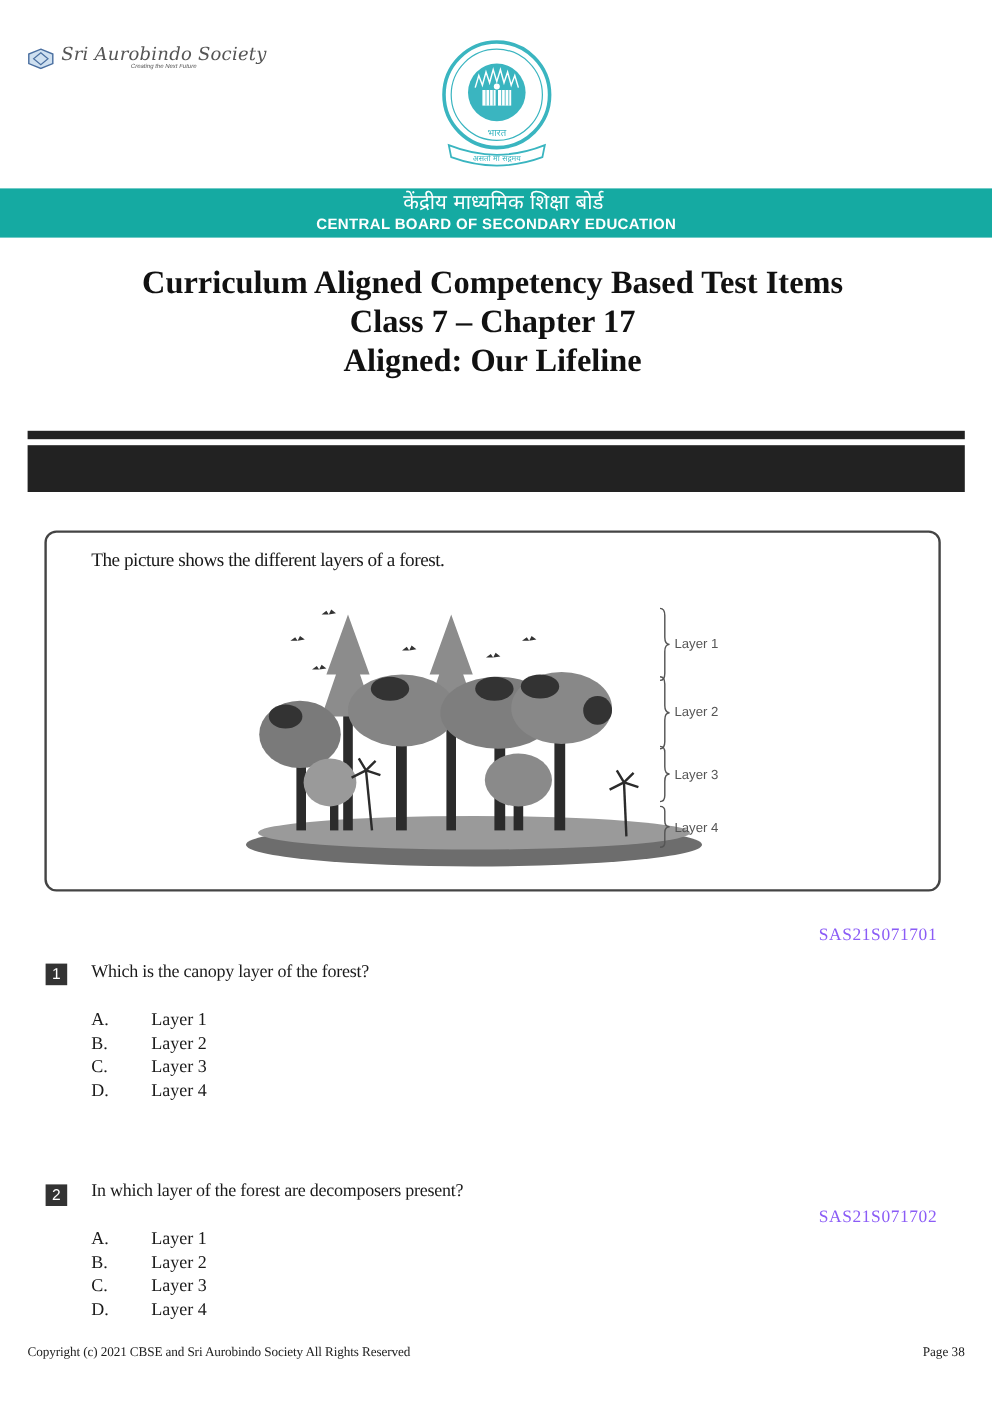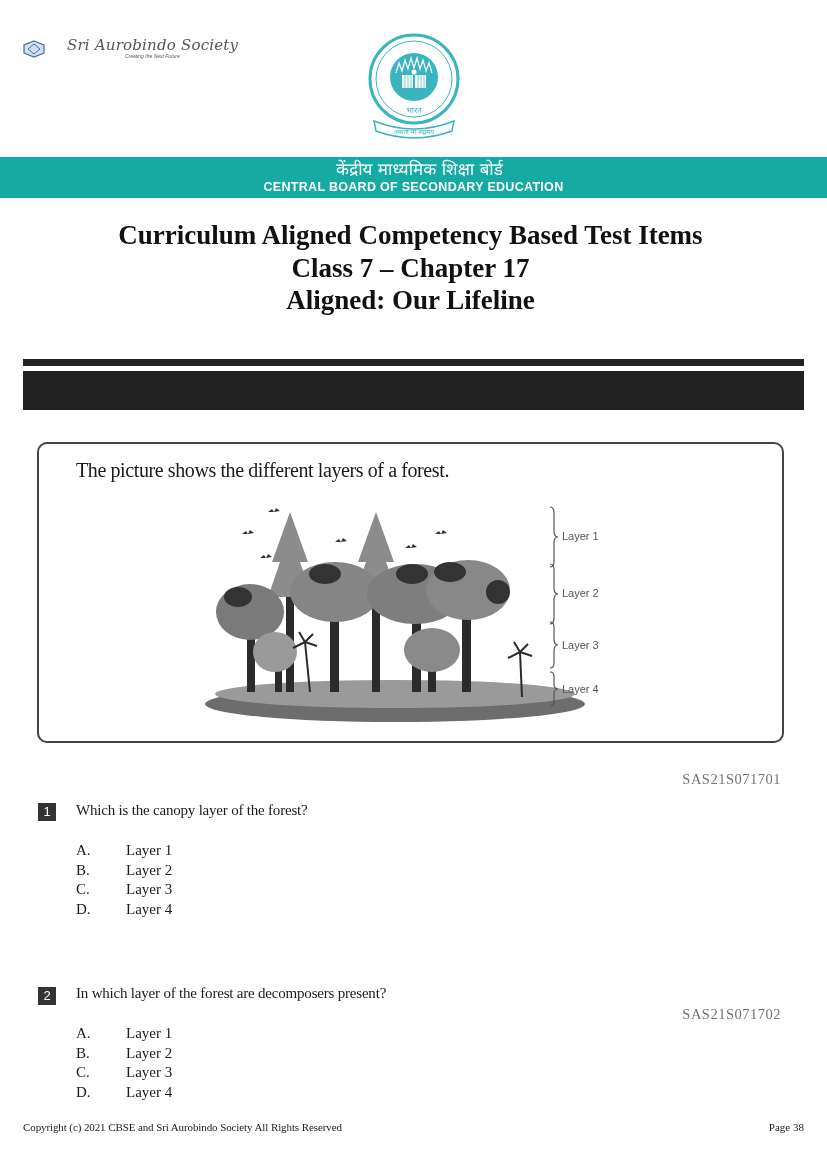--- a/index.html
+++ b/index.html
@@ -1,41 +1,41 @@
 <!DOCTYPE html>
 <html><head>
 <meta charset="utf-8">
 <style>
   * { box-sizing: border-box; margin: 0; padding: 0; }
   html, body { width: 827px; height: 1169px; background: #ffffff; overflow: hidden; }
   body { position: relative; font-family: "DejaVu Serif", "Liberation Serif", serif; color: #1a1a1a; }
 
-  .sas-logo { position: absolute; left: 22px; top: 38px; display: flex; align-items: center; gap: 21px; }
+  .sas-logo { position: absolute; left: 22px; top: 38px; display: flex; align-items: center; gap: 5px; }
   .sas-logo .emblem { width: 24px; height: 18px; }
   .sas-logo .txt { display: flex; flex-direction: column; line-height: 1; }
   .sas-logo .name { font-family: "DejaVu Serif", serif; font-style: italic; font-size: 15px; color: #555; letter-spacing: 0.2px; }
   .sas-logo .tag { font-family: "Liberation Sans", sans-serif; font-style: italic; font-size: 5px; color: #555; margin-left: 58px; margin-top: 1px; }
 
   .cbse-seal { position: absolute; left: 364px; top: 33px; width: 100px; height: 112px; }
 
   .cbse-band { position: absolute; left: 0; top: 157px; width: 827px; height: 41px; background: #15aaa2; text-align: center; color: #fff; }
   .cbse-band .hindi { font-family: "DejaVu Sans", sans-serif; font-size: 17px; line-height: 22px; margin-top: 1px; padding-left: 12px; }
   .cbse-band .eng { font-family: "Liberation Sans", sans-serif; font-weight: bold; font-size: 12.5px; line-height: 14px; letter-spacing: 0.3px; }
 
   .title-block { position: absolute; left: 0; top: 219px; width: 821px; text-align: center; font-family: "Liberation Serif", serif; font-weight: bold; color: #111; }
   .title-block div { font-size: 27px; line-height: 32.5px; }
 
   .rule-thin { position: absolute; left: 23px; top: 359px; width: 781px; height: 7px; background: #222; }
   .rule-thick { position: absolute; left: 23px; top: 371px; width: 781px; height: 39px; background: #222; }
 
   .stimulus-box { position: absolute; left: 37px; top: 442px; width: 747px; height: 301px; border: 2px solid #444; border-radius: 10px; }
-  .stimulus-text { position: absolute; left: 76px; top: 459px; font-size: 20px; letter-spacing: -0.4px; font-family: "Liberation Serif", serif; }
+  .stimulus-text { position: absolute; left: 76px; top: 459px; font-size: 16px; letter-spacing: -0.4px; font-family: "Liberation Serif", serif; }
   .forest-figure { position: absolute; left: 200px; top: 482px; width: 420px; height: 255px; }
 
-  .item-code { position: absolute; right: 46px; font-family: "Liberation Serif", serif; font-size: 14.5px; color: #737373; letter-spacing: 0.5px; }
+  .item-code { position: absolute; right: 46px; font-family: "Liberation Serif", serif; font-size: 14.5px; color: #8b5cf6; letter-spacing: 0.5px; }
 
   .q-num { position: absolute; left: 38px; width: 18px; height: 18px; background: #333; color: #fff; font-family: "Liberation Sans", sans-serif; font-size: 13px; line-height: 18px; text-align: center; }
   .q-text { position: absolute; left: 76px; font-family: "Liberation Serif", serif; font-size: 15px; letter-spacing: -0.2px; }
   .opts { position: absolute; left: 76px; font-family: "Liberation Serif", serif; font-size: 15px; }
   .opt { display: flex; height: 19.7px; line-height: 19.7px; }
   .opt .letter { width: 50px; }
 
   .footer-left { position: absolute; left: 23px; top: 1121px; font-family: "Liberation Serif", serif; font-size: 11px; color: #222; letter-spacing: -0.1px; }
   .footer-right { position: absolute; right: 23px; top: 1121px; font-family: "Liberation Serif", serif; font-size: 11px; color: #222; }
 </style>

